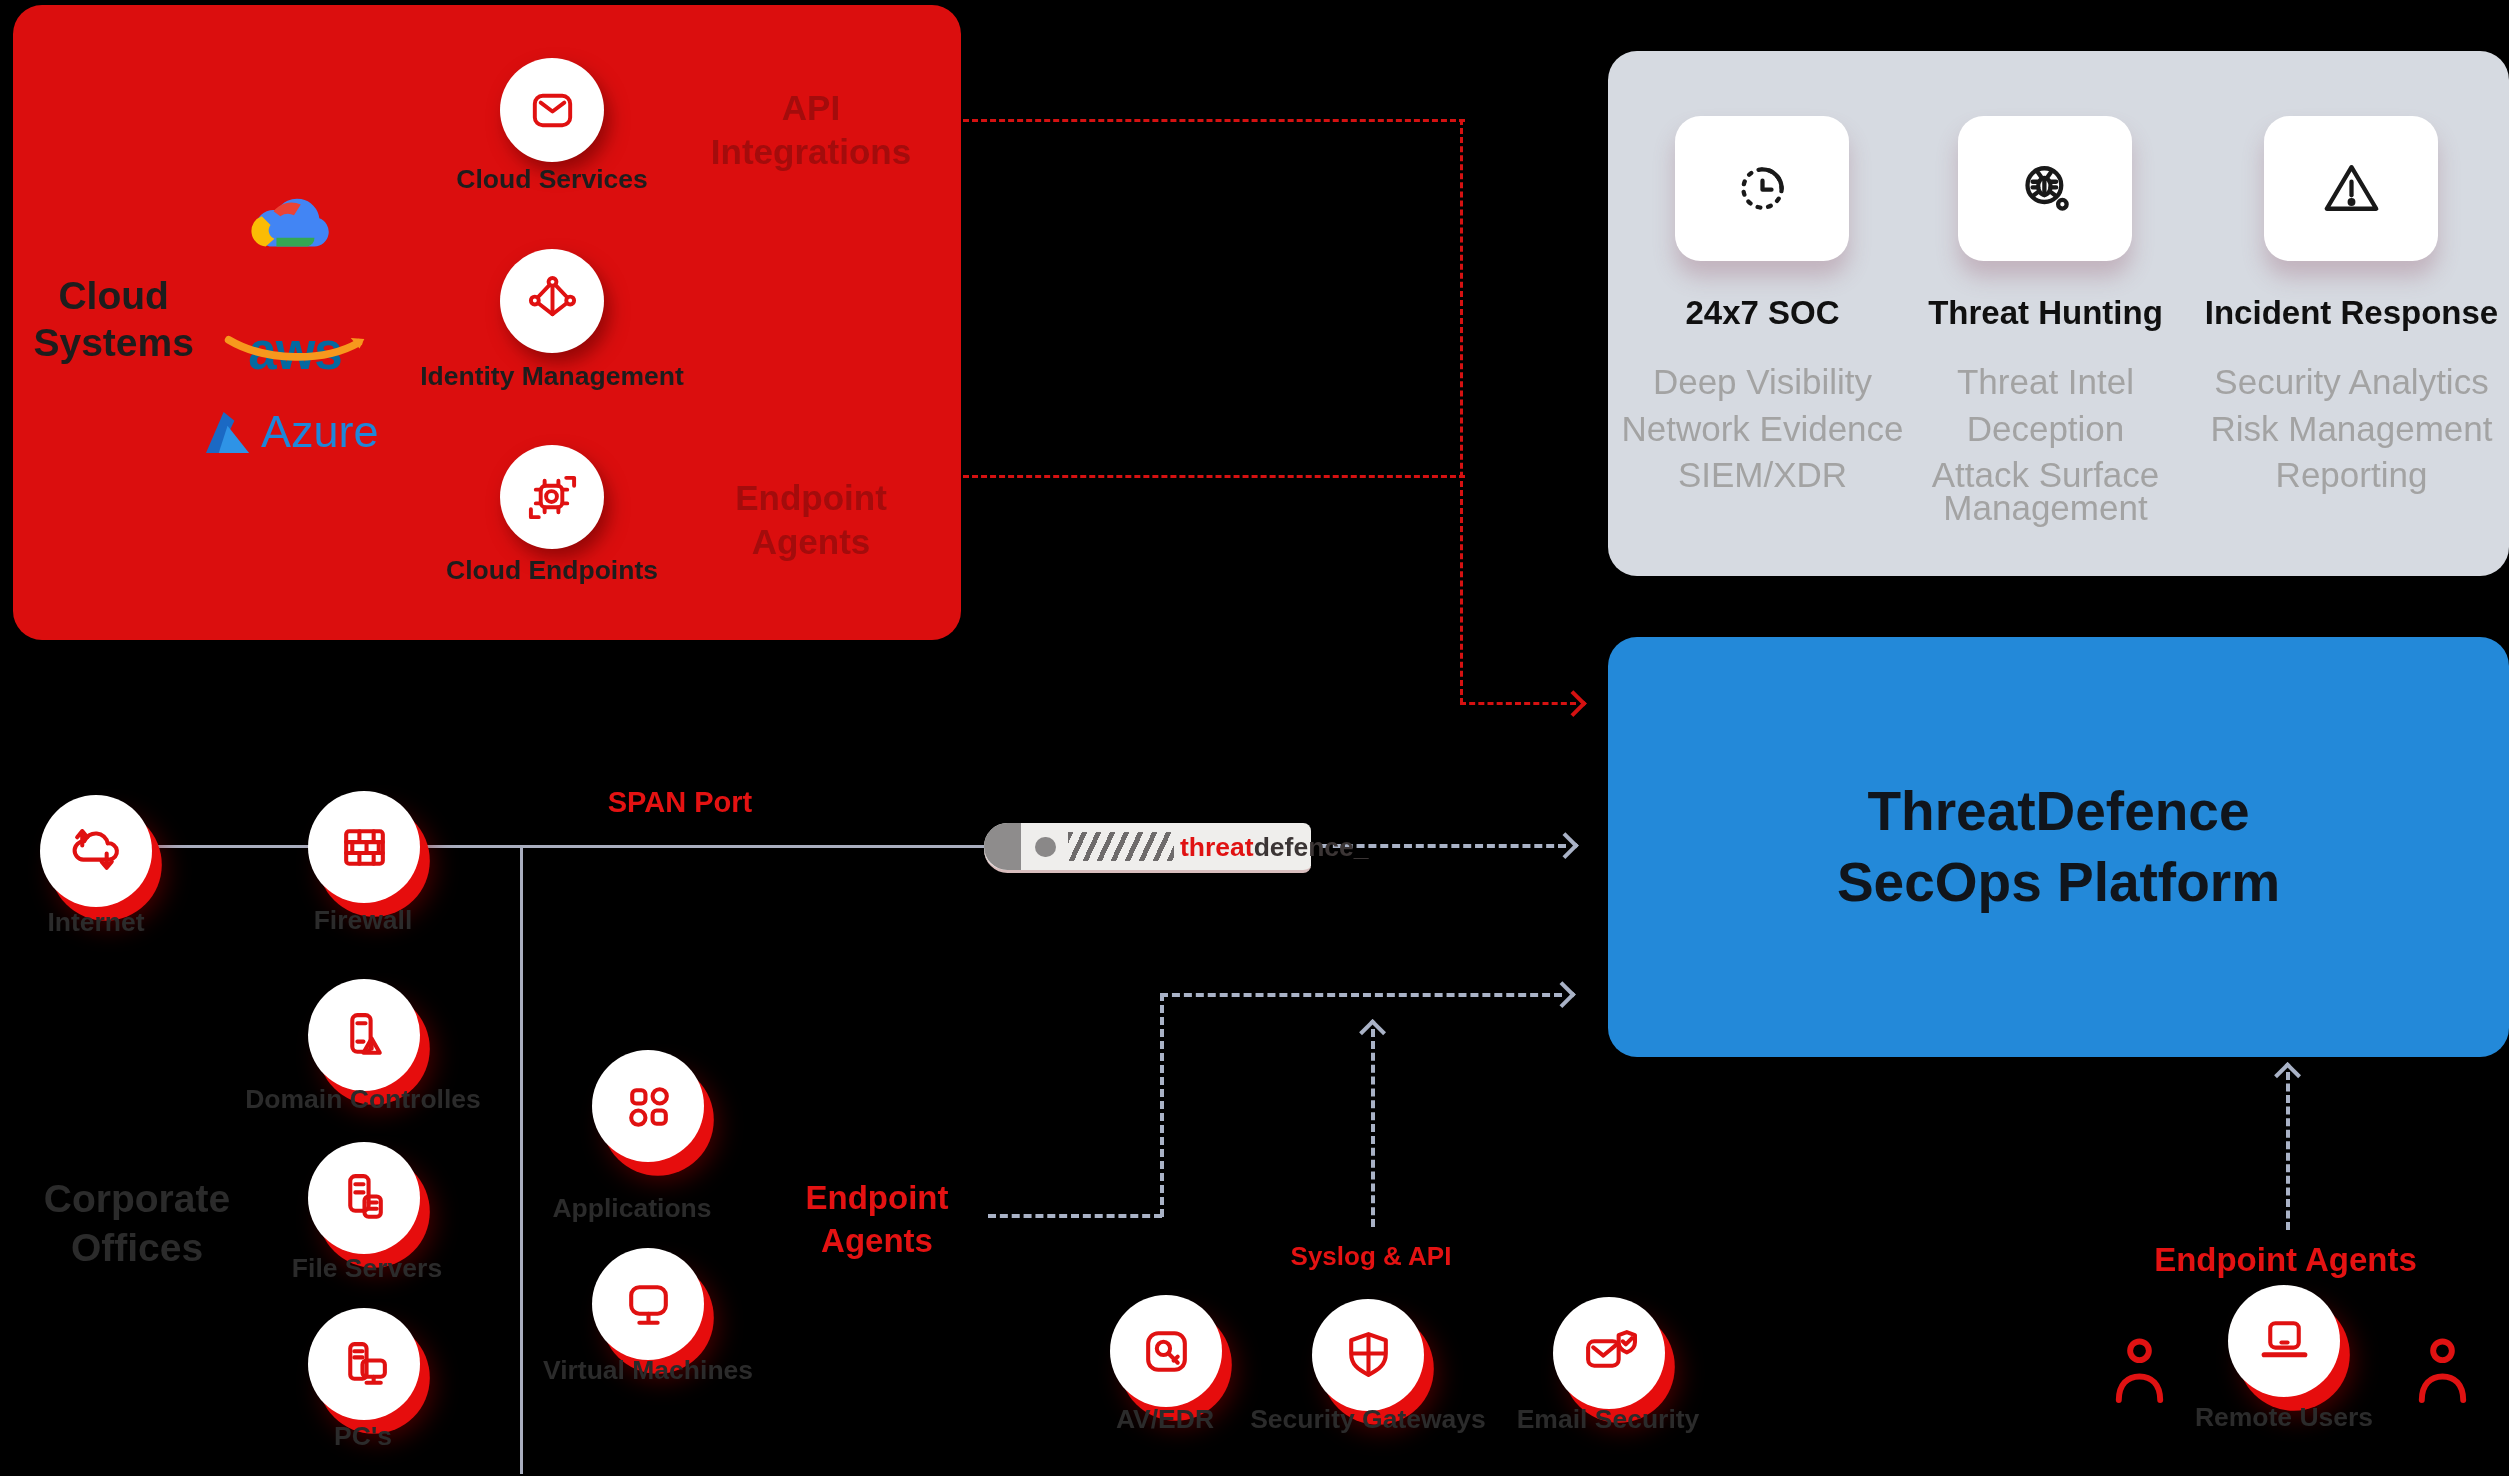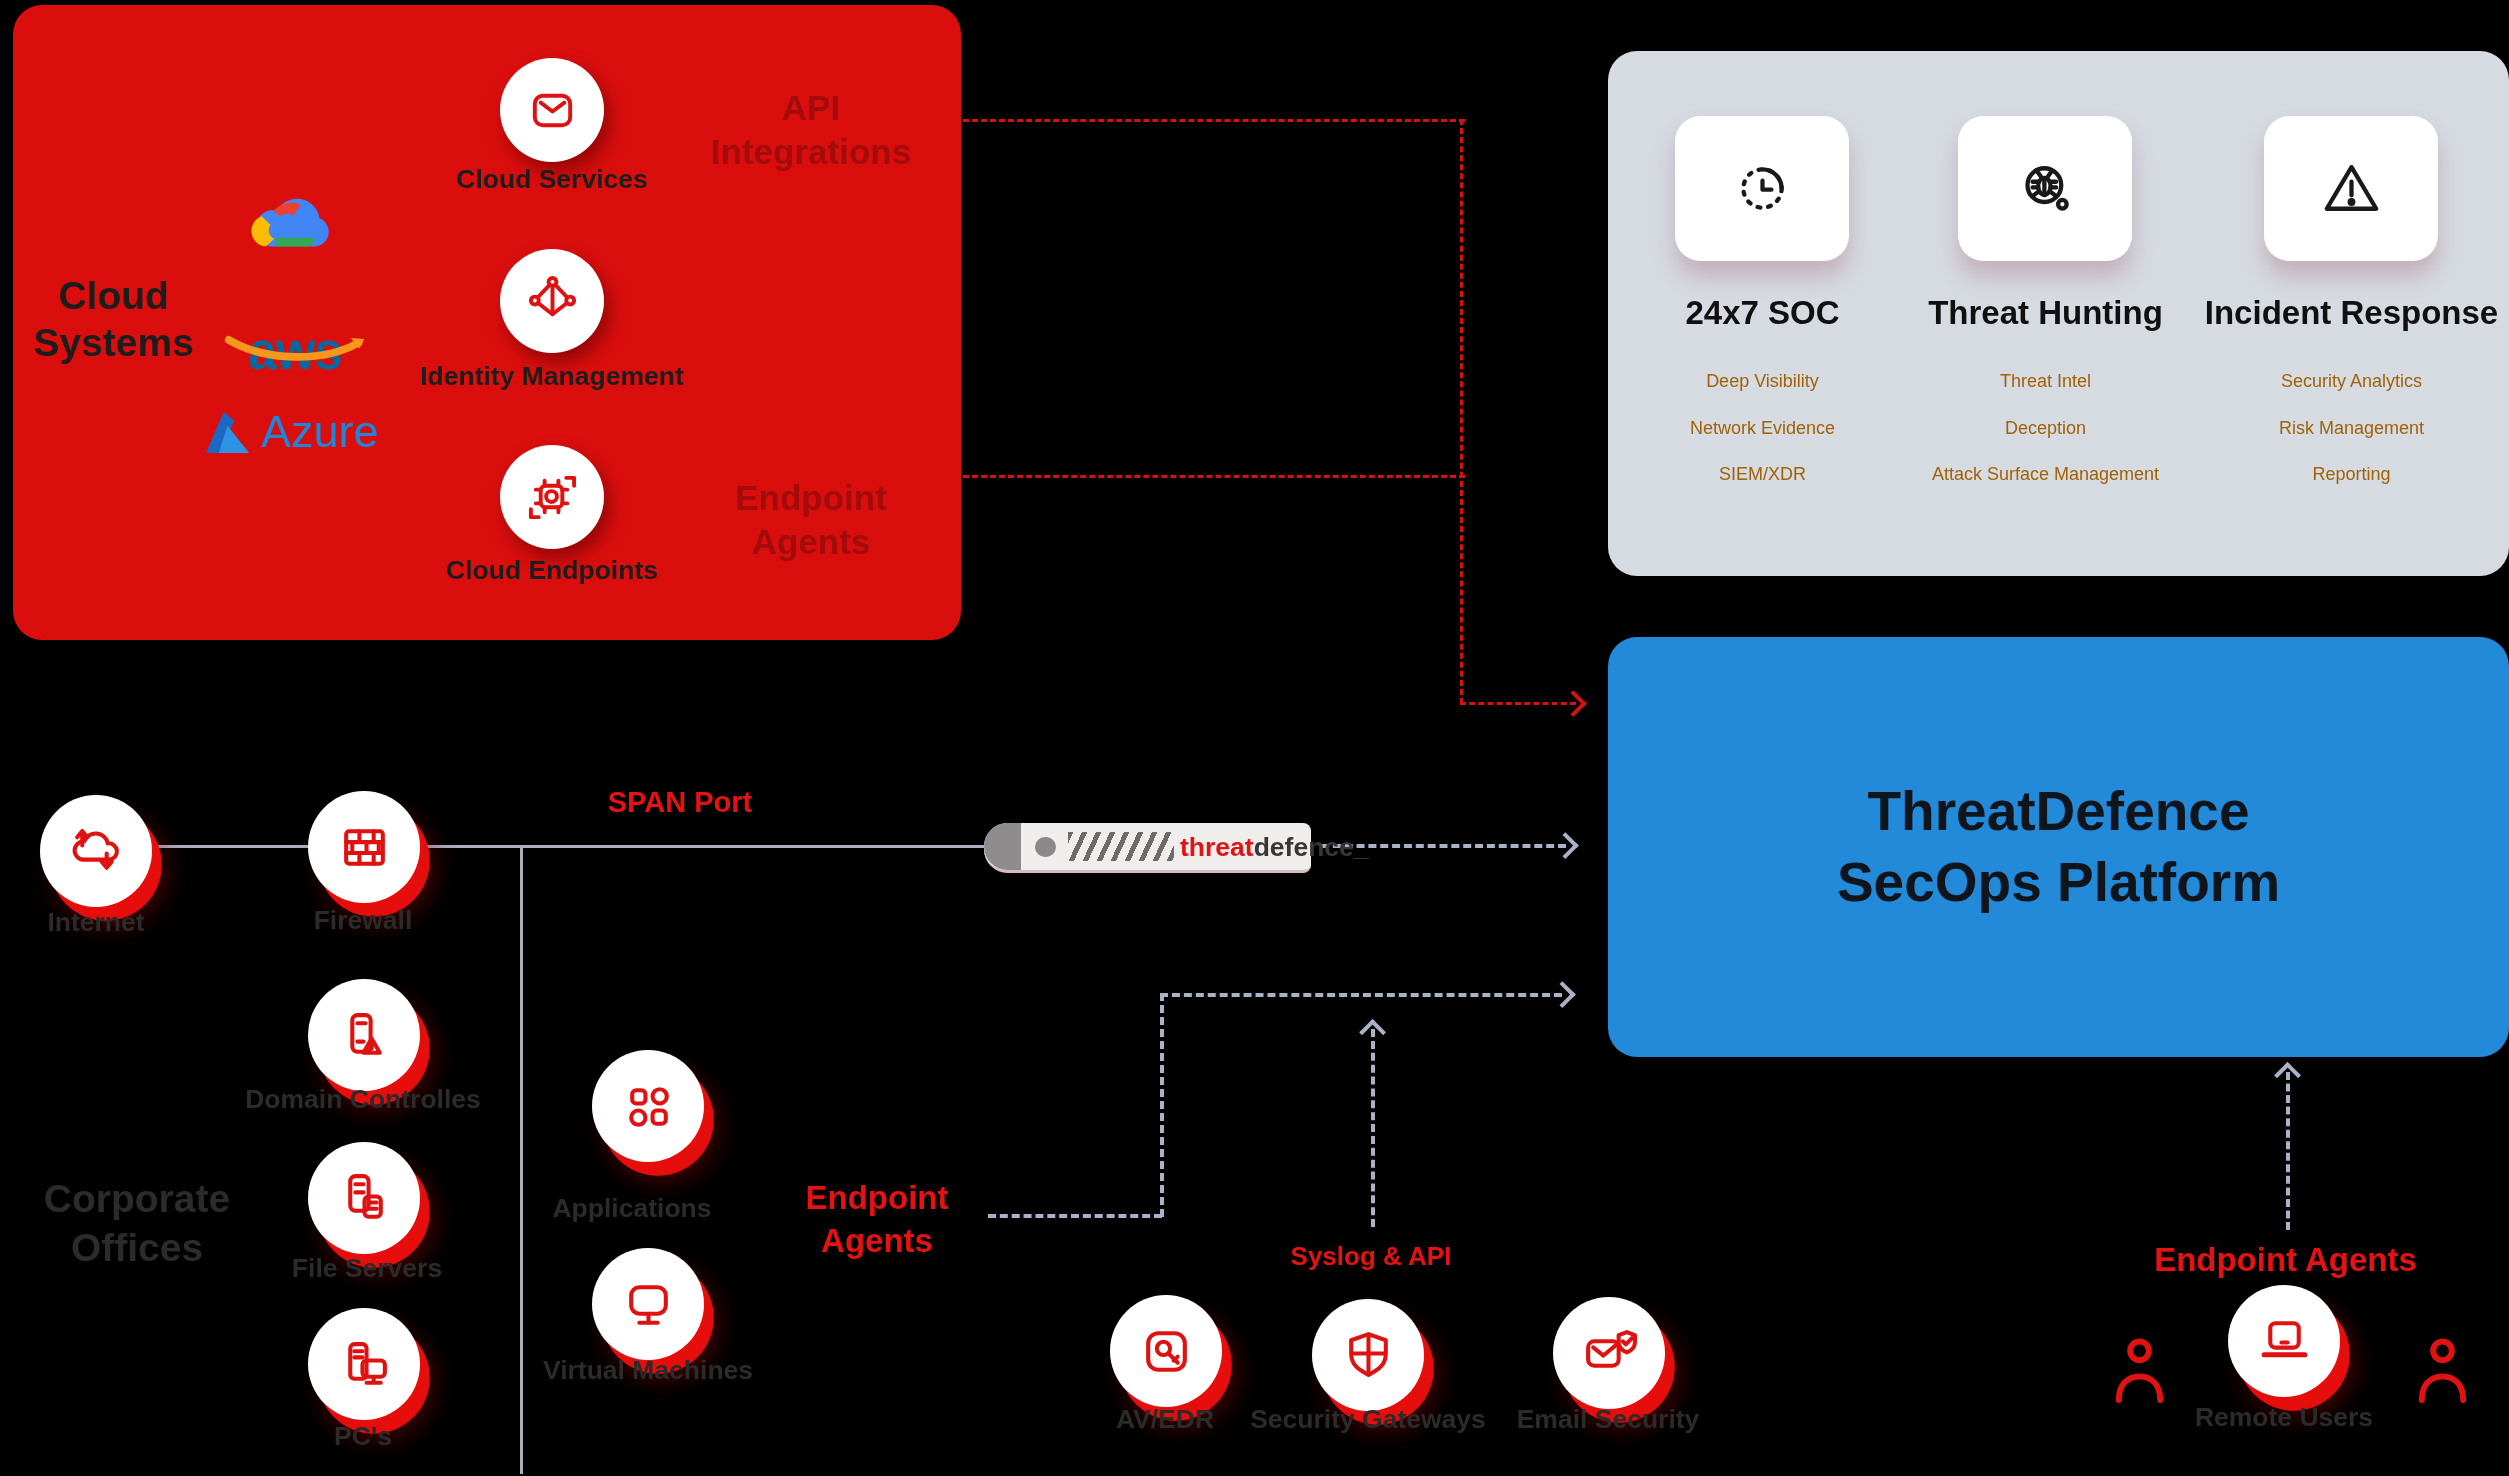--- a/index.html
+++ b/index.html
@@ -25,21 +25,21 @@
     display:flex; align-items:center; justify-content:center; }
   .node-label { width:274px; text-align:center; font-size:26.5px; font-weight:bold; color:#2b2b2b; }
   .cloud-label { width:314px; text-align:center; font-size:26.5px; font-weight:bold; color:#1d1d1d; }
   .faint-label { width:250px; text-align:center; font-size:35px; line-height:44px; font-weight:bold; color:#a30c0c; }
   .red-label { text-align:center; font-weight:bold; color:#e41212; }
 
   
   .soc-card { width:174px; height:145px; background:#fff; border-radius:25.5px; top:116px;
     box-shadow: 0 15.7px 21.6px rgba(150,90,110,.30); display:flex; align-items:center; justify-content:center; }
   .soc-title { width:353px; top:294px; text-align:center; font-size:33px; font-weight:bold; color:#101010; }
-  .soc-items { width:333px; top:365px; text-align:center; font-size:18px; color:#a16207; }
+  .soc-items { width:333px; top:365px; text-align:center; font-size:35px; color:#a3a3a3; }
   .soc-items div { margin-bottom:13.7px; line-height:33px; }
 
   
   .hline { height:0; border-top:3.9px solid #a9aebf; }
   .vline { width:0; border-left:3.9px solid #a9aebf; }
   .rdash-h { height:0; border-top:3.9px dashed #d51111; }
   .rdash-v { width:0; border-left:3.9px dashed #d51111; }
   .gdash-h { height:0; border-top:4.9px dashed #a9b2c6; }
   .gdash-v { width:0; border-left:4.9px dashed #a9b2c6; }
   .chev { width:14.7px; height:14.7px; }

